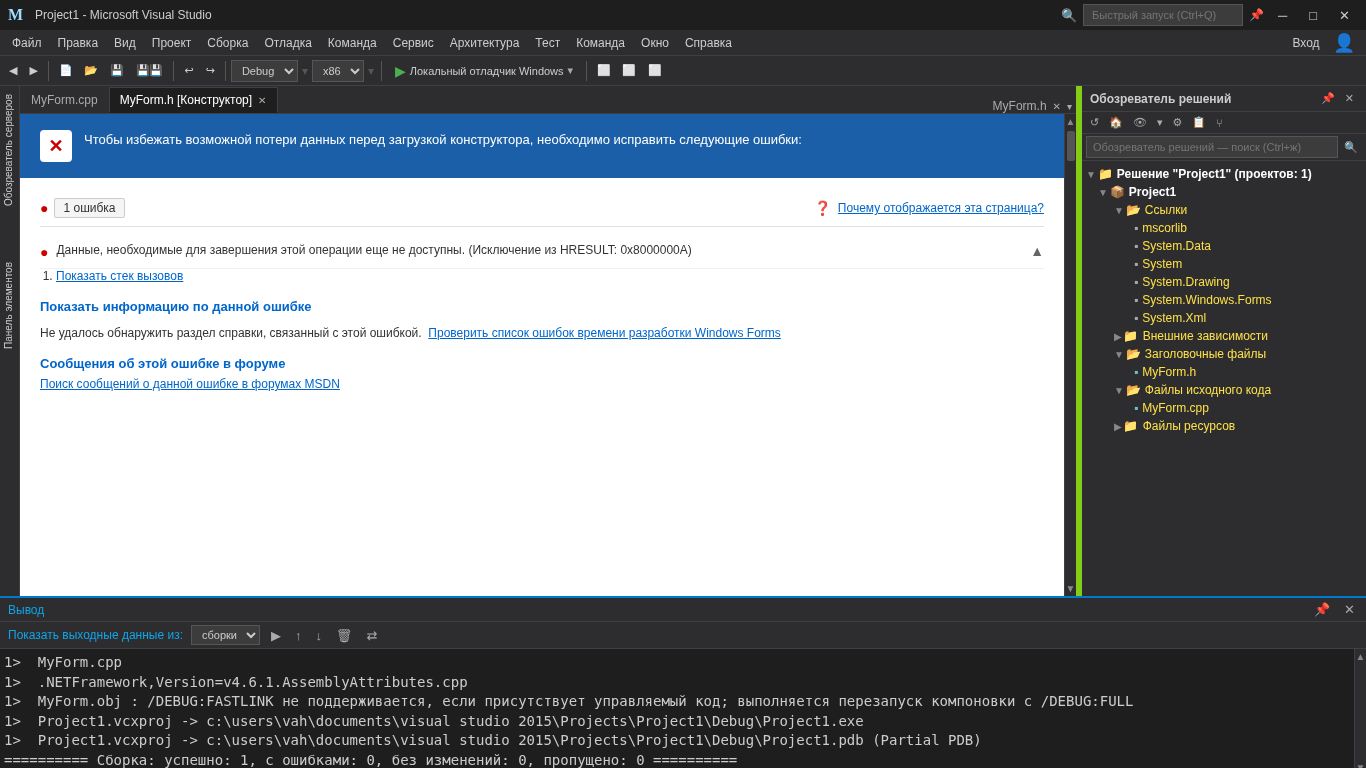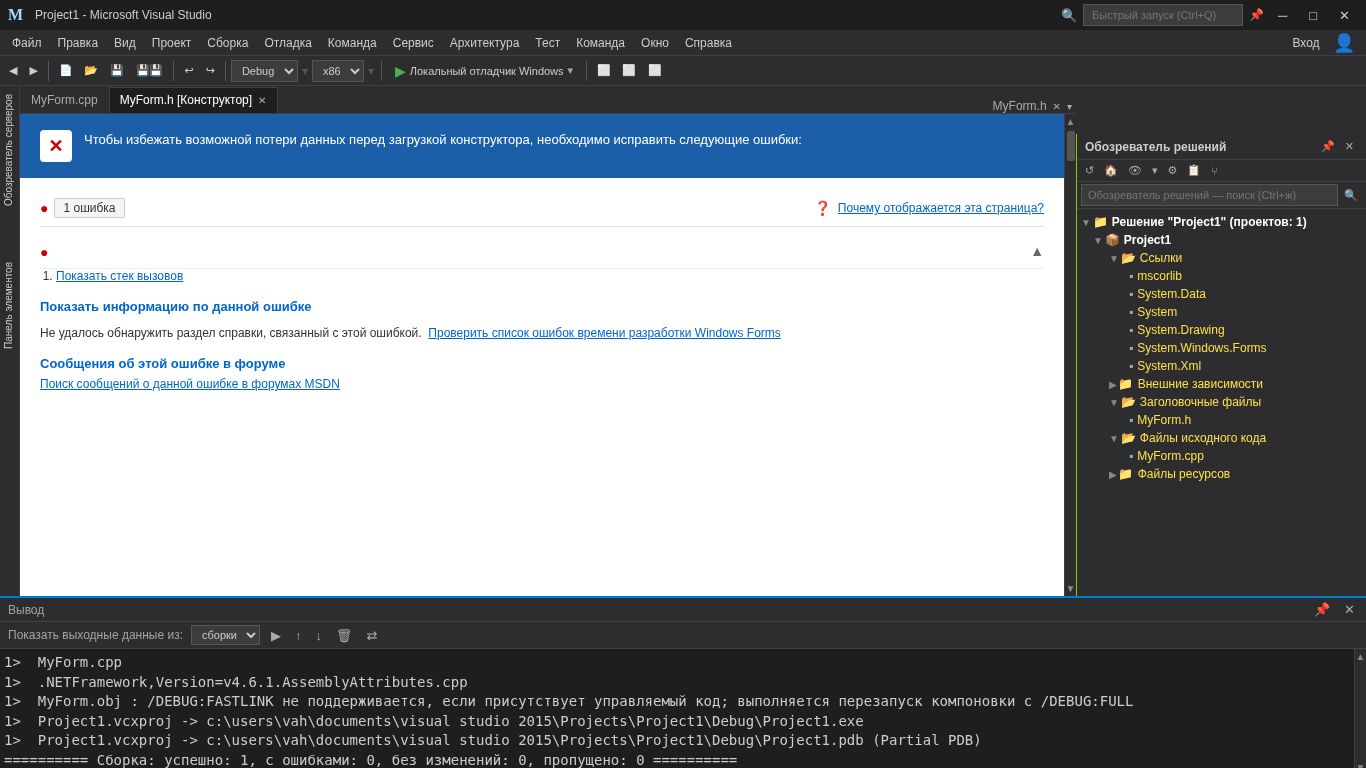--- a/index.html
+++ b/index.html
@@ -58,41 +58,41 @@
     .section-title { color: #0066cc; font-size: 13px; font-weight: bold; margin-top: 16px; margin-bottom: 6px; }
     .section-list { padding-left: 16px; }
     .section-list li { font-size: 12px; color: #333; margin-bottom: 4px; }
     .section-link { color: #0066cc; text-decoration: underline; cursor: pointer; font-size: 12px; }
     .section-text { font-size: 12px; color: #333; margin-top: 12px; margin-bottom: 4px; }
     .scrollbar-vert { width: 12px; background: #2d2d30; border-left: 1px solid #3f3f46; display: flex; flex-direction: column; align-items: center; }
     .scroll-arrow { color: #888; font-size: 10px; cursor: pointer; padding: 2px; }
     .scroll-thumb { width: 8px; height: 30px; background: #555; margin: 2px; border-radius: 2px; }
 
     
-    .right-panel { width: 290px; background: #2d2d30; border-left: 1px solid #84cc16; display: flex; flex-direction: column; margin-top: 48px; }
+    .right-panel { width: 290px; background: #2d2d30; border-left: 6px solid #84cc16; display: flex; flex-direction: column; }
     .panel-title-bar { background: #2d2d30; padding: 4px 8px; display: flex; align-items: center; border-bottom: 1px solid #3f3f46; }
     .panel-title { color: #ccc; font-size: 12px; font-weight: bold; flex: 1; }
     .panel-btn { background: none; border: none; color: #aaa; cursor: pointer; padding: 2px 4px; font-size: 11px; }
     .panel-toolbar { display: flex; align-items: center; padding: 2px 4px; gap: 2px; border-bottom: 1px solid #3f3f46; }
     .panel-search { background: #3c3c3c; border: 1px solid #555; color: #ccc; padding: 2px 6px; font-size: 11px; flex: 1; height: 22px; }
     .tree-view { flex: 1; overflow-y: auto; padding: 4px 0; }
     .tree-item { display: flex; align-items: center; padding: 2px 4px; cursor: pointer; }
     .tree-icon { font-size: 12px; margin-right: 4px; }
     .tree-label { color: #fde047; font-size: 12px; }
     .tree-label.bold { font-weight: bold; color: #fff; }
     .tree-arrow { color: #888; font-size: 10px; margin-right: 2px; cursor: pointer; }
     .folder-icon { color: #dcb67a; }
     .file-icon { color: #75bcd4; }
     .ref-icon { color: #aaa; }
 
     
     .bottom-layout { display: flex; flex-direction: column; height: 175px; border-top: 2px solid #007acc; }
     .output-panel { flex: 1; background: #1e1e1e; overflow-y: auto; padding: 4px; }
     .output-toolbar { background: #2d2d30; padding: 3px 8px; display: flex; align-items: center; gap: 8px; border-bottom: 1px solid #3f3f46; }
-    .output-label { color: #a3a3a3; font-size: 12px; }
+    .output-label { color: #0ea5e9; font-size: 12px; }
     .output-dropdown { background: #3c3c3c; border: 1px solid #555; color: #ccc; padding: 1px 6px; font-size: 11px; height: 20px; }
     .output-line { font-size: 14px; font-family: 'Consolas', monospace; color: #ccc; line-height: 1.4; white-space: pre; }
     .output-btn { background: none; border: none; color: #aaa; cursor: pointer; font-size: 13px; padding: 1px 3px; }
 
     
     .editor-scroll { flex: 1; display: flex; overflow: hidden; }
 
     .panel-icons { display: flex; gap: 2px; }
   </style>
 </head>
@@ -206,20 +206,21 @@
               <span class="error-count-text">1 ошибка</span>
             </div>
             <span style="flex:1;"></span>
             <span style="margin-right:6px; color:#666; font-size:14px;">❓</span>
             <a class="error-why-link">Почему отображается эта страница?</a>
           </div>
 
           
           <div class="error-row">
             <span class="error-row-icon">●</span>
+            <span class="error-row-text">Данные, необходимые для завершения этой операции еще не доступны. (Исключение из HRESULT: 0x8000000A)</span>
             <span class="error-expand">▲</span>
           </div>
 
           
           <ol class="section-list">
             <li>
               <a class="section-link">Показать стек вызовов</a>
             </li>
           </ol>
 

